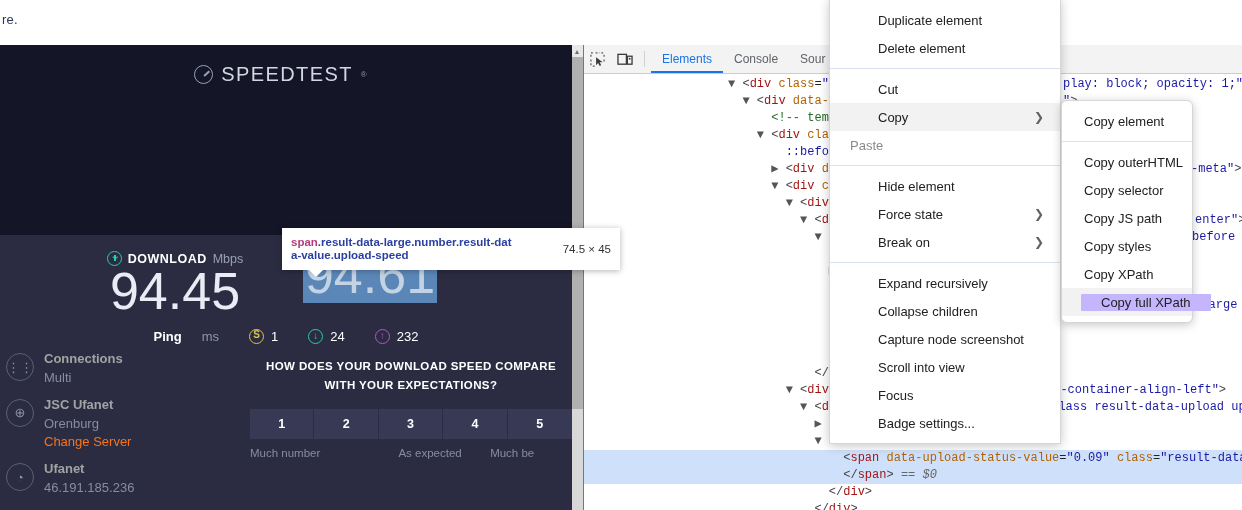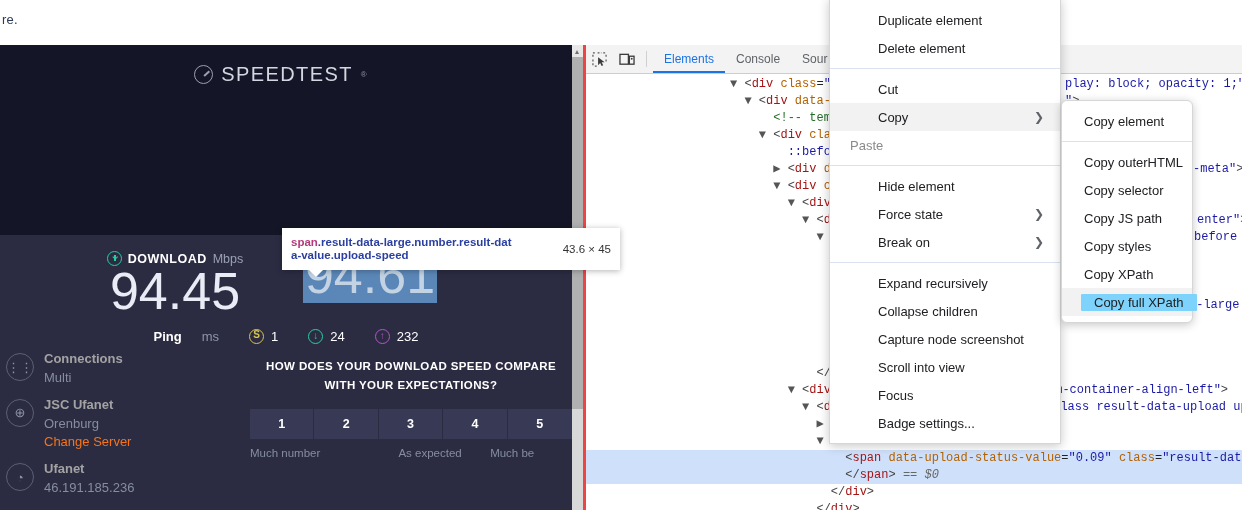--- a/index.html
+++ b/index.html
@@ -193,21 +193,21 @@
     border-left:2.5px solid transparent;border-right:2.5px solid transparent;
     border-bottom:4px solid #707070;
   }
   .st-scroll .thumb {
     position:absolute;left:0;top:12px;width:11px;height:352px;background:#b0b0b0;
   }
 
   
   #devtools {
     position:absolute; left: 583px; top: 45px; right:0; bottom:0;
-    background:#ffffff; border-left:3px solid #ef4444;
+    background:#ffffff; border-left:1px solid #ef4444;
   }
   .dt-toolbar {
     height: 29px; border-bottom:1px solid #cdcdcd; display:flex; align-items:stretch;
     background:#f3f3f3;
   }
   .dt-tool-ico {
     width: 27px; display:flex;align-items:center;justify-content:center; cursor:pointer;
   }
   .dt-sep { width:1px; background:#d0d0d0; margin: 6px 6px; }
   .dt-tabs { display:flex; align-items:stretch; }
@@ -245,21 +245,21 @@
   .ctx-item {
     height: 28px; display:flex; align-items:center; padding: 0 14px 0 48px;
     cursor: default; position:relative; white-space:nowrap;
   }
   .ctx-item:hover, .ctx-item.hl { background:#f2f2f2; }
   .ctx-item.disabled { color:#8a8a8a;padding-left:20px; }
   .ctx-item .chev {
     position:absolute; right:16px; font-size:12px; color:#5f6368;
   }
   .ctx-sep { height:1px; background:#d9e2ee; margin: 6px 0; }
-  .ctx-item .hlmark { background:#7dd3fc; padding: 1px 13px; margin-left:-3px; border-radius:1px;}
+  .ctx-item .hlmark { background:#c4b5fd; padding: 1px 20px; margin-left:-3px; border-radius:1px;}
 
   #ctx-sub {
     left: 1061px; top: 100px; width: 132px; border-radius: 6px;
   }
   #ctx-sub .ctx-item { padding: 0 14px 0 22px; }
 
   
   .node-tip {
     position:absolute; left: 282px; top: 228px; width: 338px; height: 42px;
     background:#fff; box-shadow:0 1px 6px rgba(0,0,0,.3);
@@ -406,21 +406,21 @@
     <div class="st-scroll">
       <div class="up"></div>
       <div class="thumb"></div>
     </div>
   </div>
 
   <div class="node-tip">
     <div class="sel-txt">
       <span class="nm">span</span><span class="cl">.result-data-large.number.result-data-value.upload-speed</span>
     </div>
-    <div class="dims">43.6 × 45</div>
+    <div class="dims">74.5 × 45</div>
     <div class="tail"></div>
   </div>
 
   <div id="devtools">
     <div class="dt-toolbar">
       <div class="dt-tool-ico">
         <svg width="15" height="15" viewBox="0 0 16 16">
           <path d="M1 1h3M6 1h4M12 1h3M15 3v3M15 8v2M1 3v3M1 8v2M1 12v3M3 15h3" stroke="#5a5a5a" stroke-width="1.3" fill="none" stroke-dasharray="2 1.5"></path>
           <path d="M6.5 5.5 L6.5 14 L8.7 11.7 L10.3 15 L11.9 14.2 L10.3 11 L13.5 11 Z" fill="#3b3b3b"></path>
         </svg>

